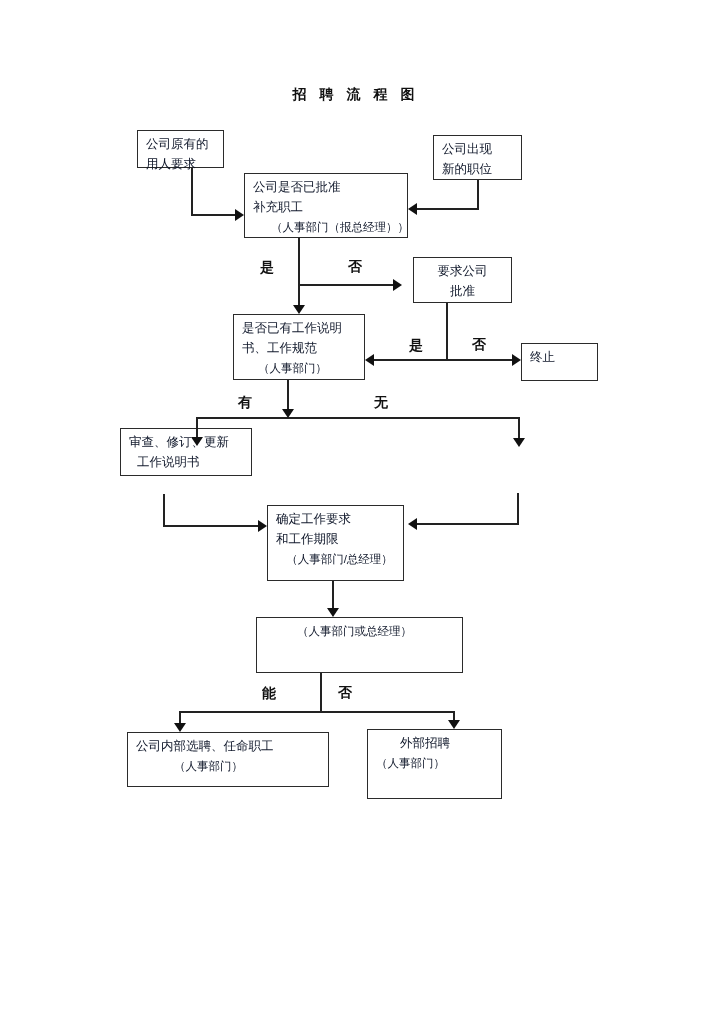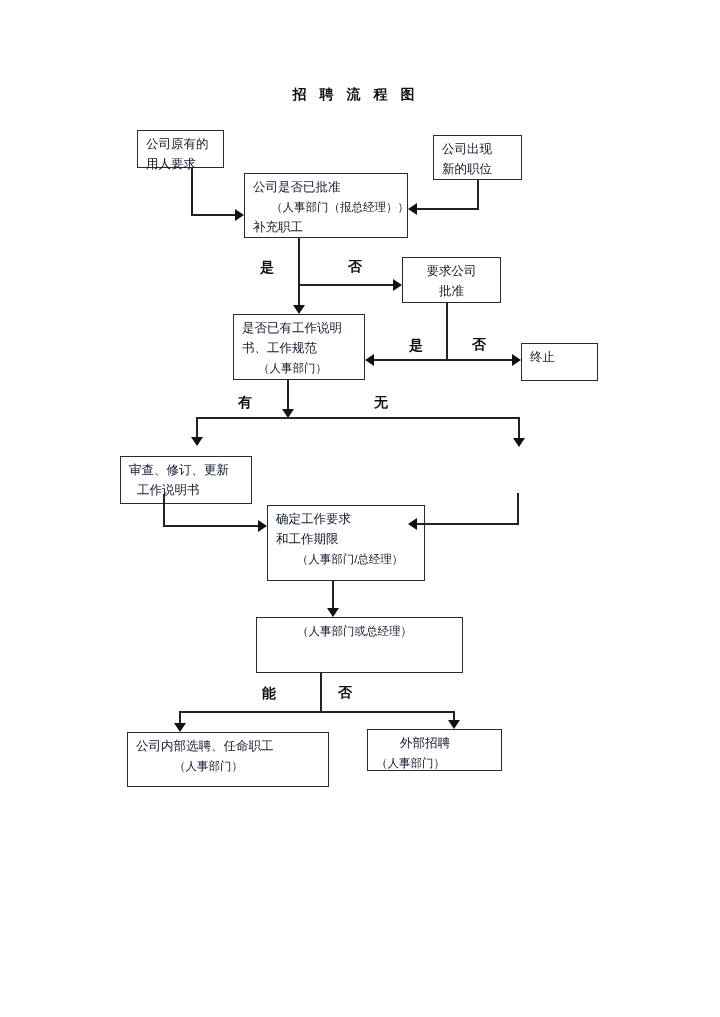--- a/index.html
+++ b/index.html
@@ -13,21 +13,21 @@
     position:absolute; left:250px; top:86px; width:220px;
     text-align:center; font-size:14px; font-weight:700;
     letter-spacing:13px; color:#111; white-space:nowrap;
   }
   .fc-box {
     position:absolute; box-sizing:border-box;
     border:1.5px solid #2b2b2b; background:#ffffff;
     font-size:12.5px; line-height:20px; color:#0f172a;
     padding:3px 4px 0 8px; white-space:nowrap;
   }
-  .fc-box.center { text-align:center; padding-left:0; padding-right:0; }
+  .fc-box.center { text-align:center; padding-left:0; padding-right:0;margin-left:11px; }
   .fc-line { white-space:nowrap; }
   .fc-line.small { font-size:11.5px; }
   .fc-label {
     position:absolute; font-size:14px; font-weight:700; color:#111;
     white-space:nowrap;
   }
   .fc-seg { position:absolute; background:#222; }
   .fc-arrow { position:absolute; width:0; height:0; }
   .fc-arrow.down  { border-left:6px solid transparent; border-right:6px solid transparent; border-top:9px solid #111; }
   .fc-arrow.right { border-top:6px solid transparent; border-bottom:6px solid transparent; border-left:9px solid #111; }
@@ -41,52 +41,52 @@
 <div class="fc-box" style="left: 137px; top: 130px; width: 87px; height: 38px;">
       <div class="fc-line">公司原有的</div>
       <div class="fc-line">用人要求</div>
     </div>
     <div class="fc-box" style="left: 433px; top: 135px; width: 89px; height: 45px;">
       <div class="fc-line">公司出现</div>
       <div class="fc-line">新的职位</div>
     </div>
     <div class="fc-box" style="left: 244px; top: 173px; width: 164px; height: 65px;">
       <div class="fc-line">公司是否已批准</div>
+      <div class="fc-line">补充职工</div>
       <div class="fc-line small" style="padding-left: 18px;">（人事部门（报总经理））</div>
-      <div class="fc-line">补充职工</div>
     </div>
     <div class="fc-box center" style="left: 402px; top: 257px; width: 99px; height: 46px;">
       <div class="fc-line">要求公司</div>
       <div class="fc-line">批准</div>
     </div>
     <div class="fc-box" style="left: 233px; top: 314px; width: 132px; height: 66px;">
       <div class="fc-line">是否已有工作说明</div>
       <div class="fc-line">书、工作规范</div>
       <div class="fc-line small" style="padding-left: 16px;">（人事部门）</div>
     </div>
     <div class="fc-box" style="left: 521px; top: 343px; width: 77px; height: 38px;">
       <div class="fc-line">终止</div>
     </div>
-    <div class="fc-box" style="left: 120px; top: 456px; width: 132px; height: 48px;">
+    <div class="fc-box" style="left: 120px; top: 428px; width: 132px; height: 48px;">
       <div class="fc-line">审查、修订、更新</div>
       <div class="fc-line" style="padding-left: 8px;">工作说明书</div>
     </div>
-    <div class="fc-box" style="left: 267px; top: 505px; width: 158px; height: 76px;">
+    <div class="fc-box" style="left: 267px; top: 505px; width: 137px; height: 76px;">
       <div class="fc-line">确定工作要求</div>
       <div class="fc-line">和工作期限</div>
       <div class="fc-line small" style="padding-left: 4px; text-align: center;">（人事部门/总经理）</div>
     </div>
     <div class="fc-box" style="left: 256px; top: 617px; width: 207px; height: 56px;">
       <div class="fc-line small" style="padding-left: 32px; font-family: Liberation Serif, serif;">（人事部门或总经理）</div>
     </div>
     <div class="fc-box" style="left: 127px; top: 732px; width: 202px; height: 55px;">
       <div class="fc-line">公司内部选聘、任命职工</div>
       <div class="fc-line small" style="padding-left: 38px;">（人事部门）</div>
     </div>
-    <div class="fc-box" style="left: 367px; top: 729px; width: 135px; height: 42px;">
+    <div class="fc-box" style="left: 367px; top: 729px; width: 135px; height: 70px;">
       <div class="fc-line" style="padding-left: 24px;">外部招聘</div>
       <div class="fc-line small">（人事部门）</div>
     </div>
     <div class="fc-label" style="left: 260px; top: 259px;">是</div>
     <div class="fc-label" style="left: 348px; top: 258px;">否</div>
     <div class="fc-label" style="left: 409px; top: 337px;">是</div>
     <div class="fc-label" style="left: 472px; top: 336px;">否</div>
     <div class="fc-label" style="left: 238px; top: 394px;">有</div>
     <div class="fc-label" style="left: 374px; top: 394px;">无</div>
     <div class="fc-label" style="left: 262px; top: 685px;">能</div>

